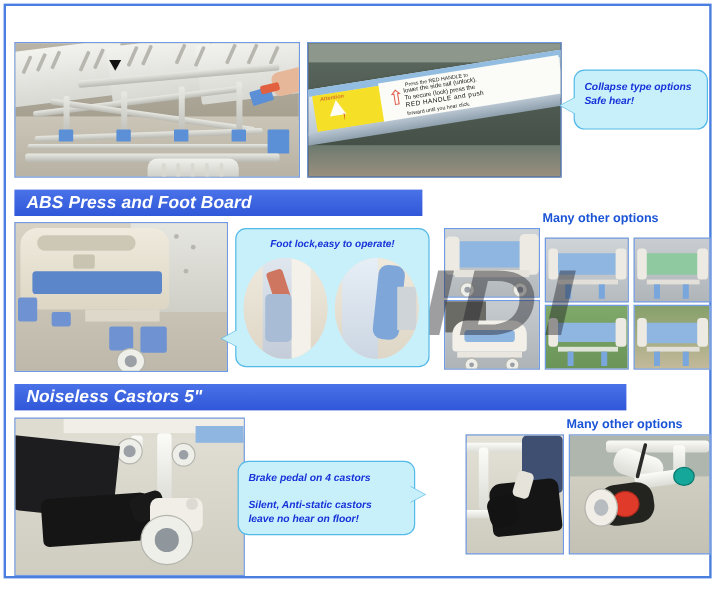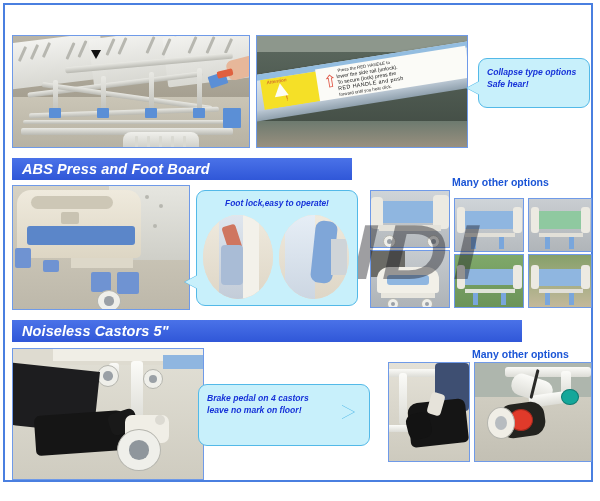--- a/index.html
+++ b/index.html
@@ -373,24 +373,25 @@
     <div class="trouser" style="left:-8px;top:18px;width:92px;height:62px;transform:rotate(6deg);border-radius:0 0 14px 14px;"></div>
     <div class="boot" style="left:22px;top:64px;width:92px;height:40px;transform:rotate(-4deg);"></div>
     <div style="position:absolute;left:96px;top:62px;width:28px;height:22px;background:#191919;border-radius:6px;transform:rotate(-18deg);"></div>
     <div style="position:absolute;left:112px;top:66px;width:44px;height:28px;background:#f0eee6;border-radius:7px;"></div>
     <div class="caster" style="left:104px;top:80px;width:42px;height:40px;">
       <div class="hub" style="background:#8f969c;"></div>
     </div>
     <div style="position:absolute;left:142px;top:66px;width:10px;height:10px;background:#dcdad2;border-radius:50%;"></div>
   </div>
 
-  <div class="callout" style="left:198px;top:384px;width:172px;height:62px;">
+  <div class="callout" style="left:198px;top:384px;width:148px;height:62px;">
     <div class="tail" style="left:142px;top:20px;border-right:0;border-left:13px solid #c8f0fb;filter:drop-shadow(1px 0 0 #53b9e8);"></div>
     <p>Brake pedal on 4 castors</p>
-    <p>leave no mark on floor!</p>
+    <p class="gap">Silent, Anti-static castors</p>
+    <p>leave no hear on floor!</p>
   </div>
 
   <div class="photo" style="left:388px;top:362px;width:82px;height:100px;">
     <div style="position:absolute;inset:0;background:linear-gradient(#e4e1d7,#cdcabe);"></div>
     <div class="frame-tube" style="left:-4px;top:6px;width:62px;height:8px;"></div>
     <div class="frame-tube" style="left:10px;top:10px;width:8px;height:52px;"></div>
     <div class="frame-tube" style="left:-4px;top:62px;width:34px;height:7px;"></div>
     <div class="trouser" style="left:46px;top:0px;width:34px;height:48px;background:#3e4f72;"></div>
     <div class="boot" style="left:20px;top:38px;width:58px;height:44px;border-radius:10px 7px 5px 5px;transform:rotate(-6deg);"></div>
     <div style="position:absolute;left:18px;top:50px;width:24px;height:26px;background:#131313;border-radius:8px;transform:rotate(-14deg);"></div>

